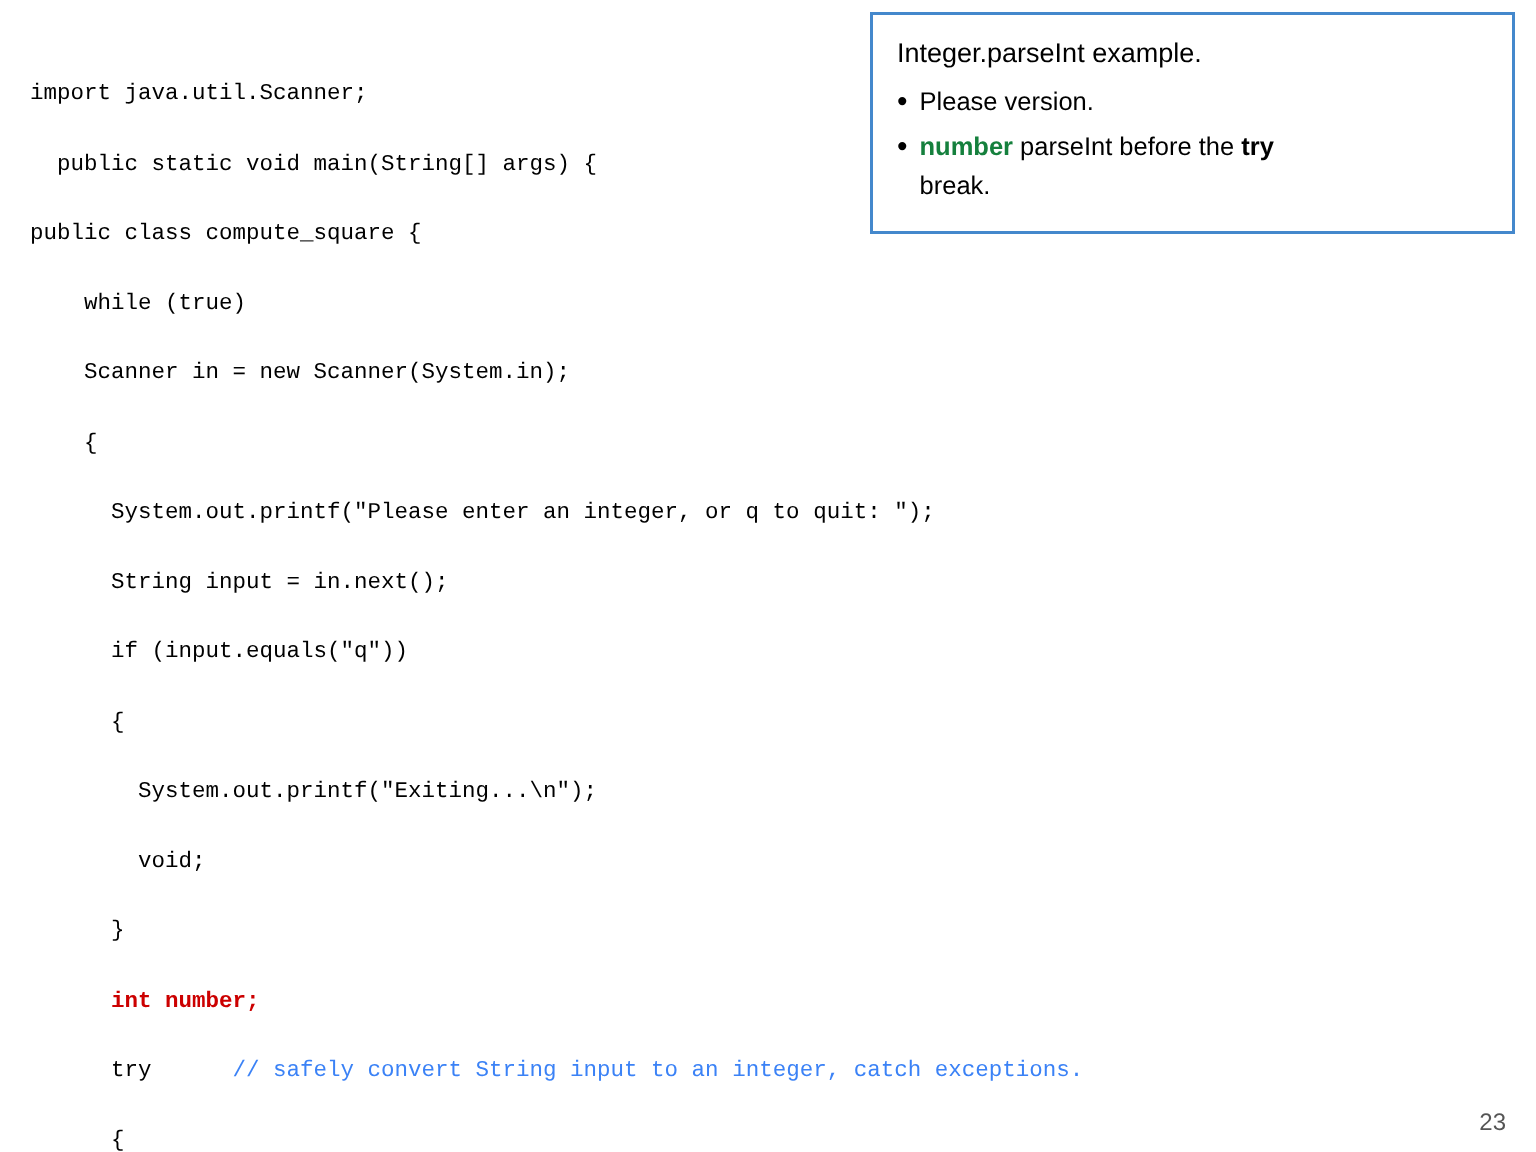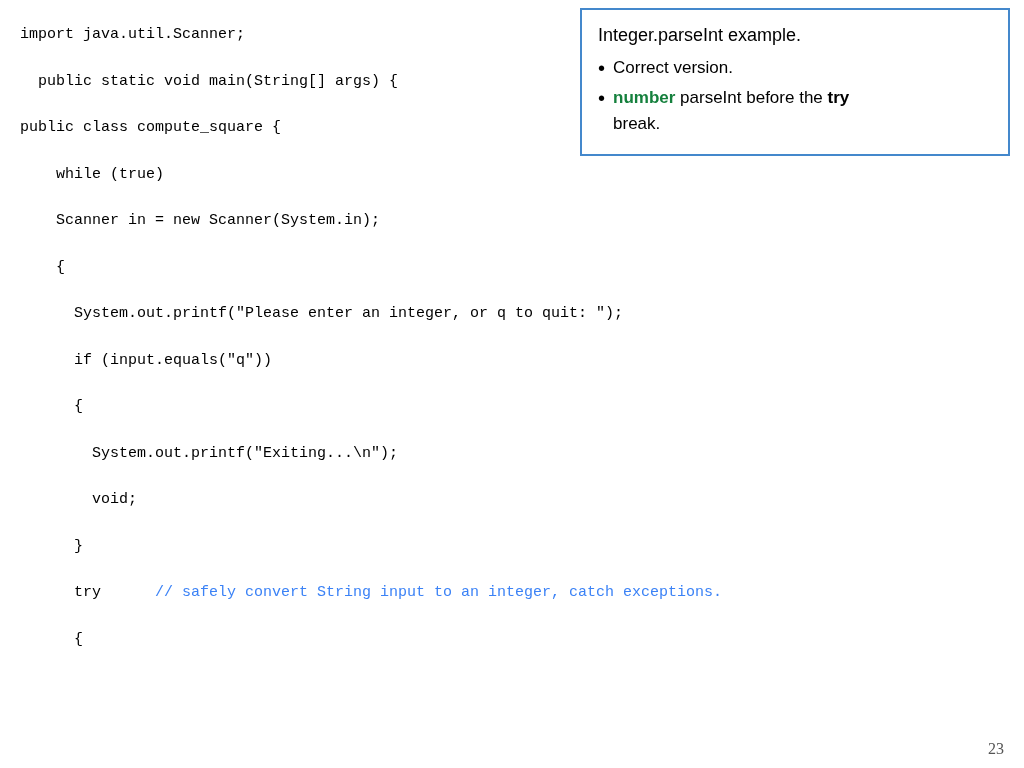--- a/index.html
+++ b/index.html
@@ -19,21 +19,21 @@
       padding: 10px 16px;
       position: relative;
     }
 
     .code-area {
       position: absolute;
       top: 0;
       left: 0;
       right: 0;
       bottom: 0;
-      padding: 0 20px;
+      padding: 28px 20px;
     }
 
     .code-block {
       font-family: 'Courier New', Courier, monospace;
       font-size: 15px;
       line-height: 1.55;
       color: #000000;
       white-space: pre;
     }
 
@@ -92,66 +92,68 @@
     }
 
     .bold-black {
       font-weight: bold;
     }
 
     .page-number {
       position: absolute;
       bottom: 10px;
       right: 20px;
-      font-family: Liberation Serif, serif;
+      font-family: Liberation Sans, sans-serif;
       font-size: 16px;
       color: #555555;
       margin-top: 44px;
     }
 
     .line {
       display: block;
     }
   </style>
 </head>
 <body>
 
 <div class="main-container">
 
   <div class="info-box">
     <div class="info-title">Integer.parseInt example.</div>
     <ul class="info-list">
       <li>
         <span class="bullet">•</span>
-        <span>Correct version.</span>
+        <span>Please version.</span>
       </li>
       <li>
         <span class="bullet">•</span>
         <span>
           <span class="bold-red">number</span><span> parseInt before the </span><span class="bold-black">try</span>
           <br><span>break.</span>
         </span>
       </li>
     </ul>
   </div>
 
   <div class="code-area">
     <div class="code-block">
 <span class="line">import java.util.Scanner;</span>
 <span class="line">  public static void main(String[] args) {</span>
 <span class="line">public class compute_square {</span>
 <span class="line">    while (true)</span>
 <span class="line">    Scanner in = new Scanner(System.in);</span>
 <span class="line">    {</span>
 <span class="line">      System.out.printf("Please enter an integer, or q to quit: ");</span>
+<span class="line">      String input = in.next();</span>
 <span class="line">      if (input.equals("q"))</span>
 <span class="line">      {</span>
 <span class="line">        System.out.printf("Exiting...\n");</span>
 <span class="line">        void;</span>
 <span class="line">      }</span>
+<span class="line code-red">      int number;</span>
 <span class="line">      try      <span class="code-comment">// safely convert String input to an integer, catch exceptions.</span></span>
 <span class="line">      {</span>
 
 
 
 
 
 
 
 

